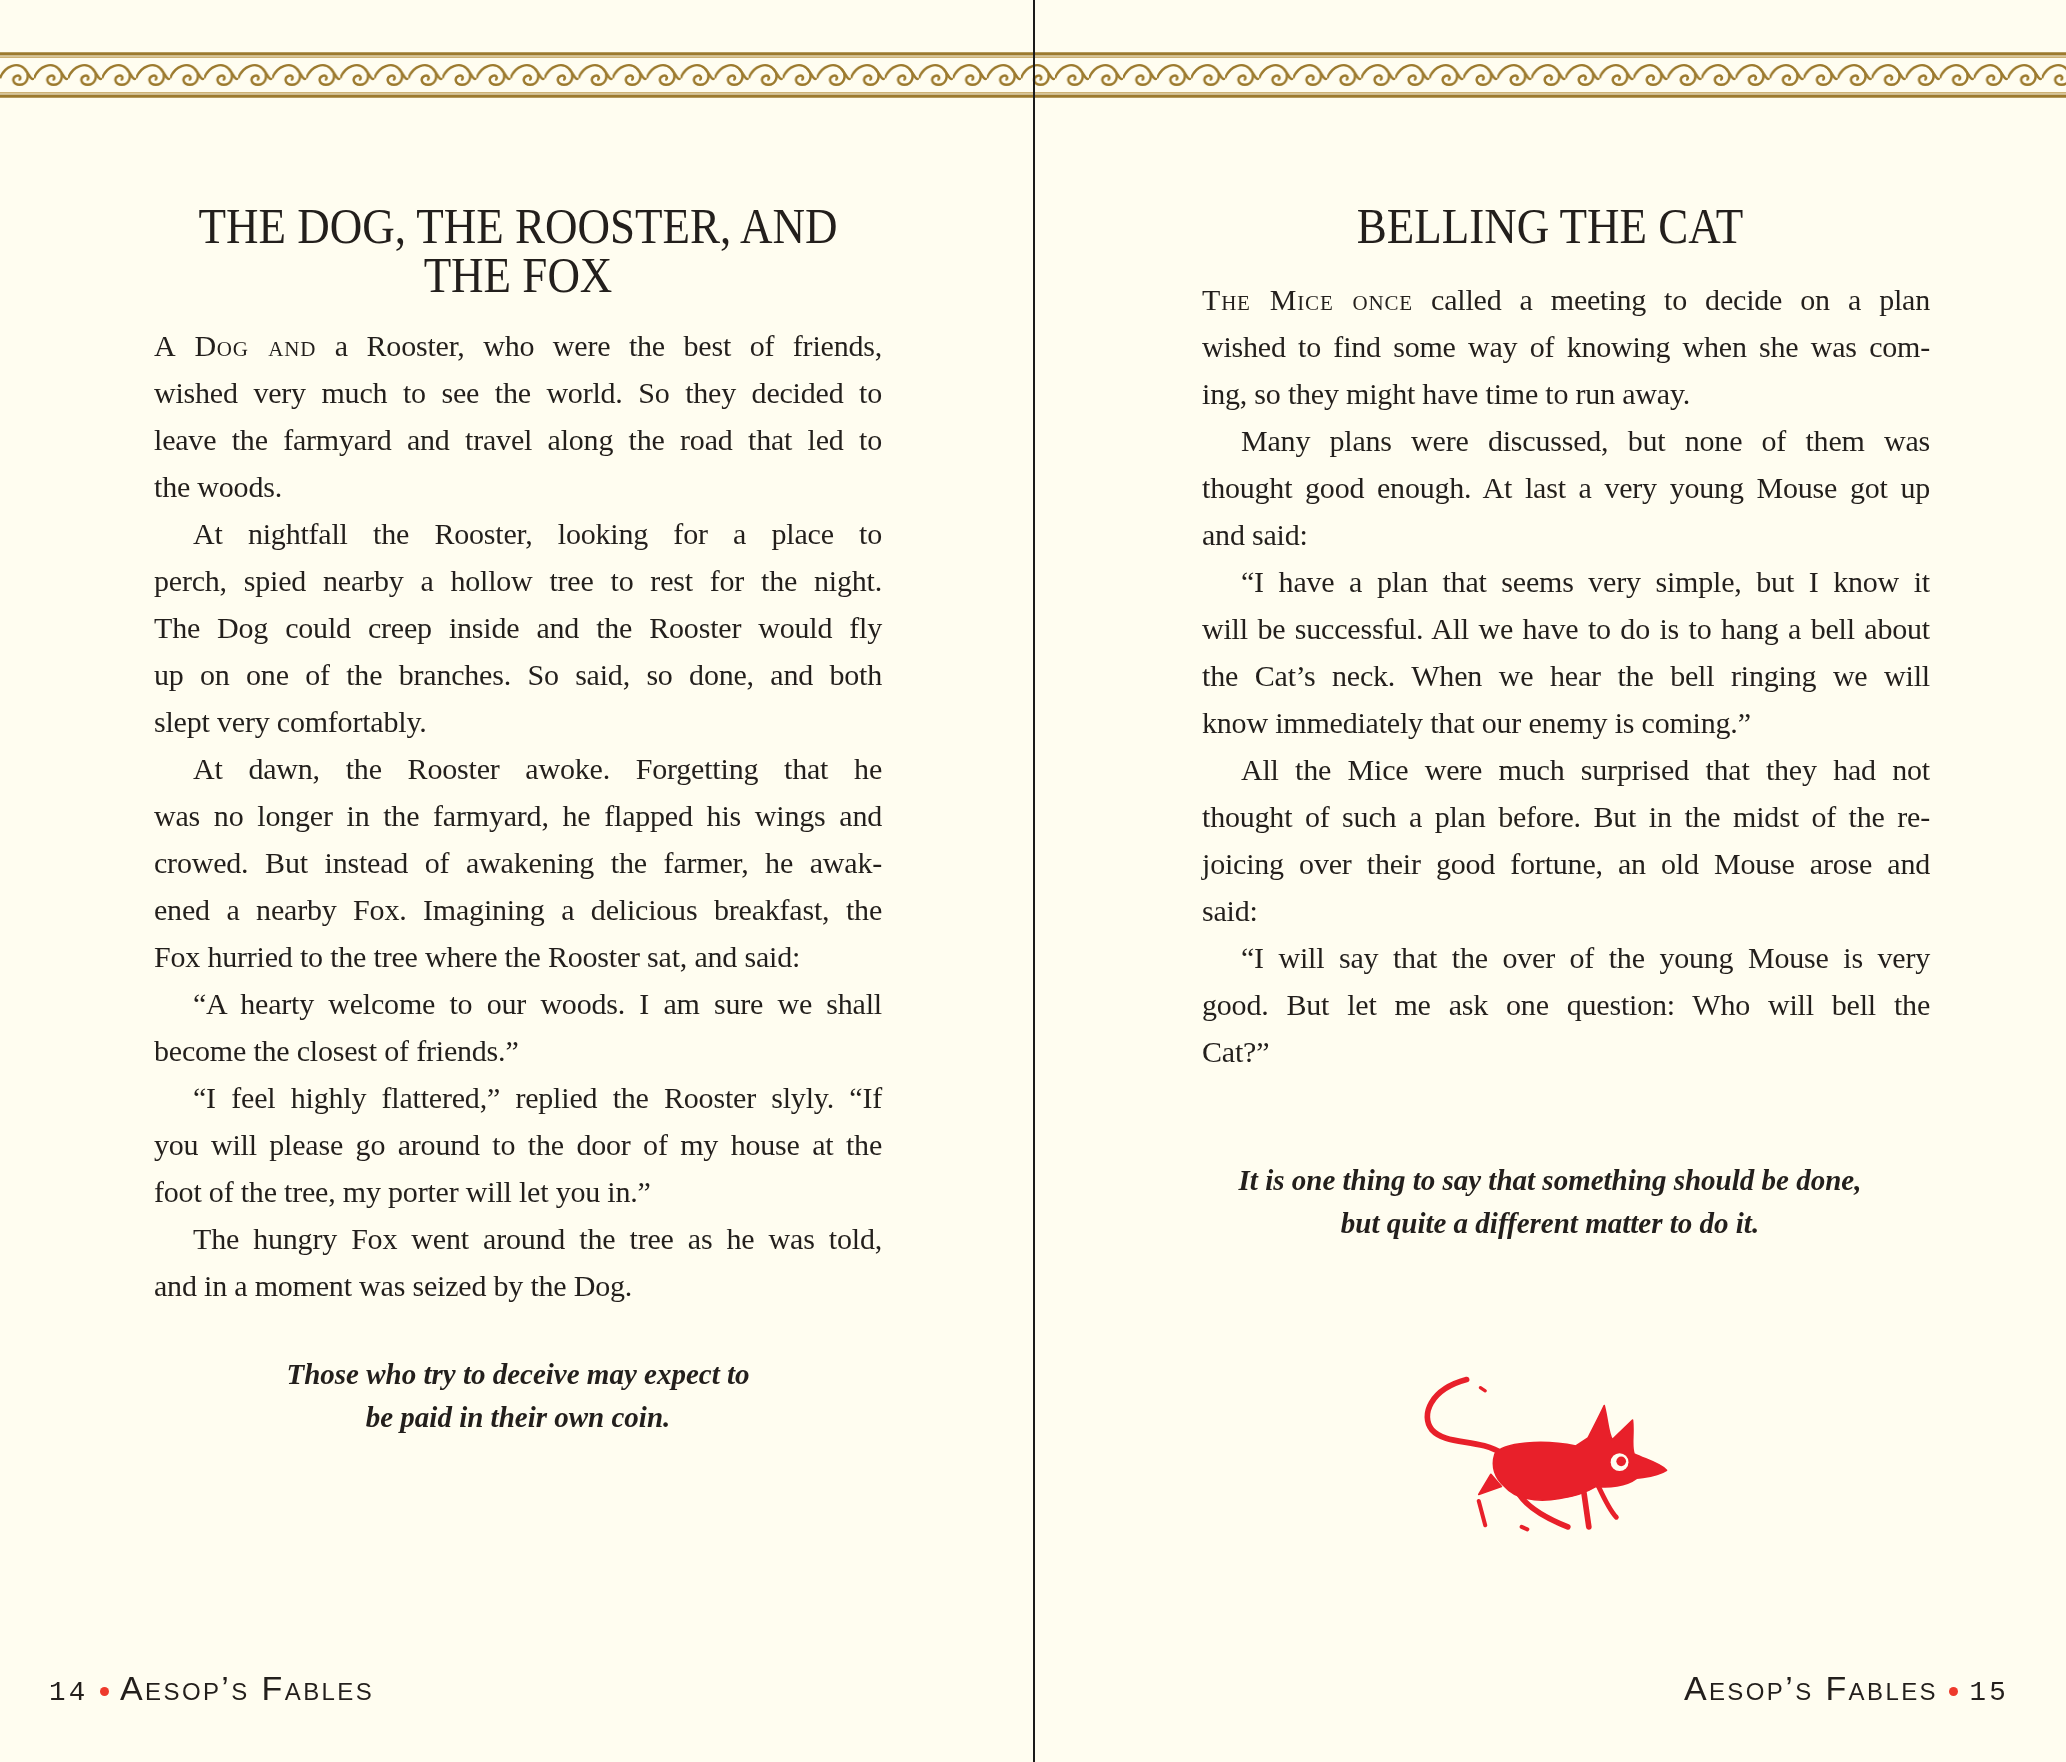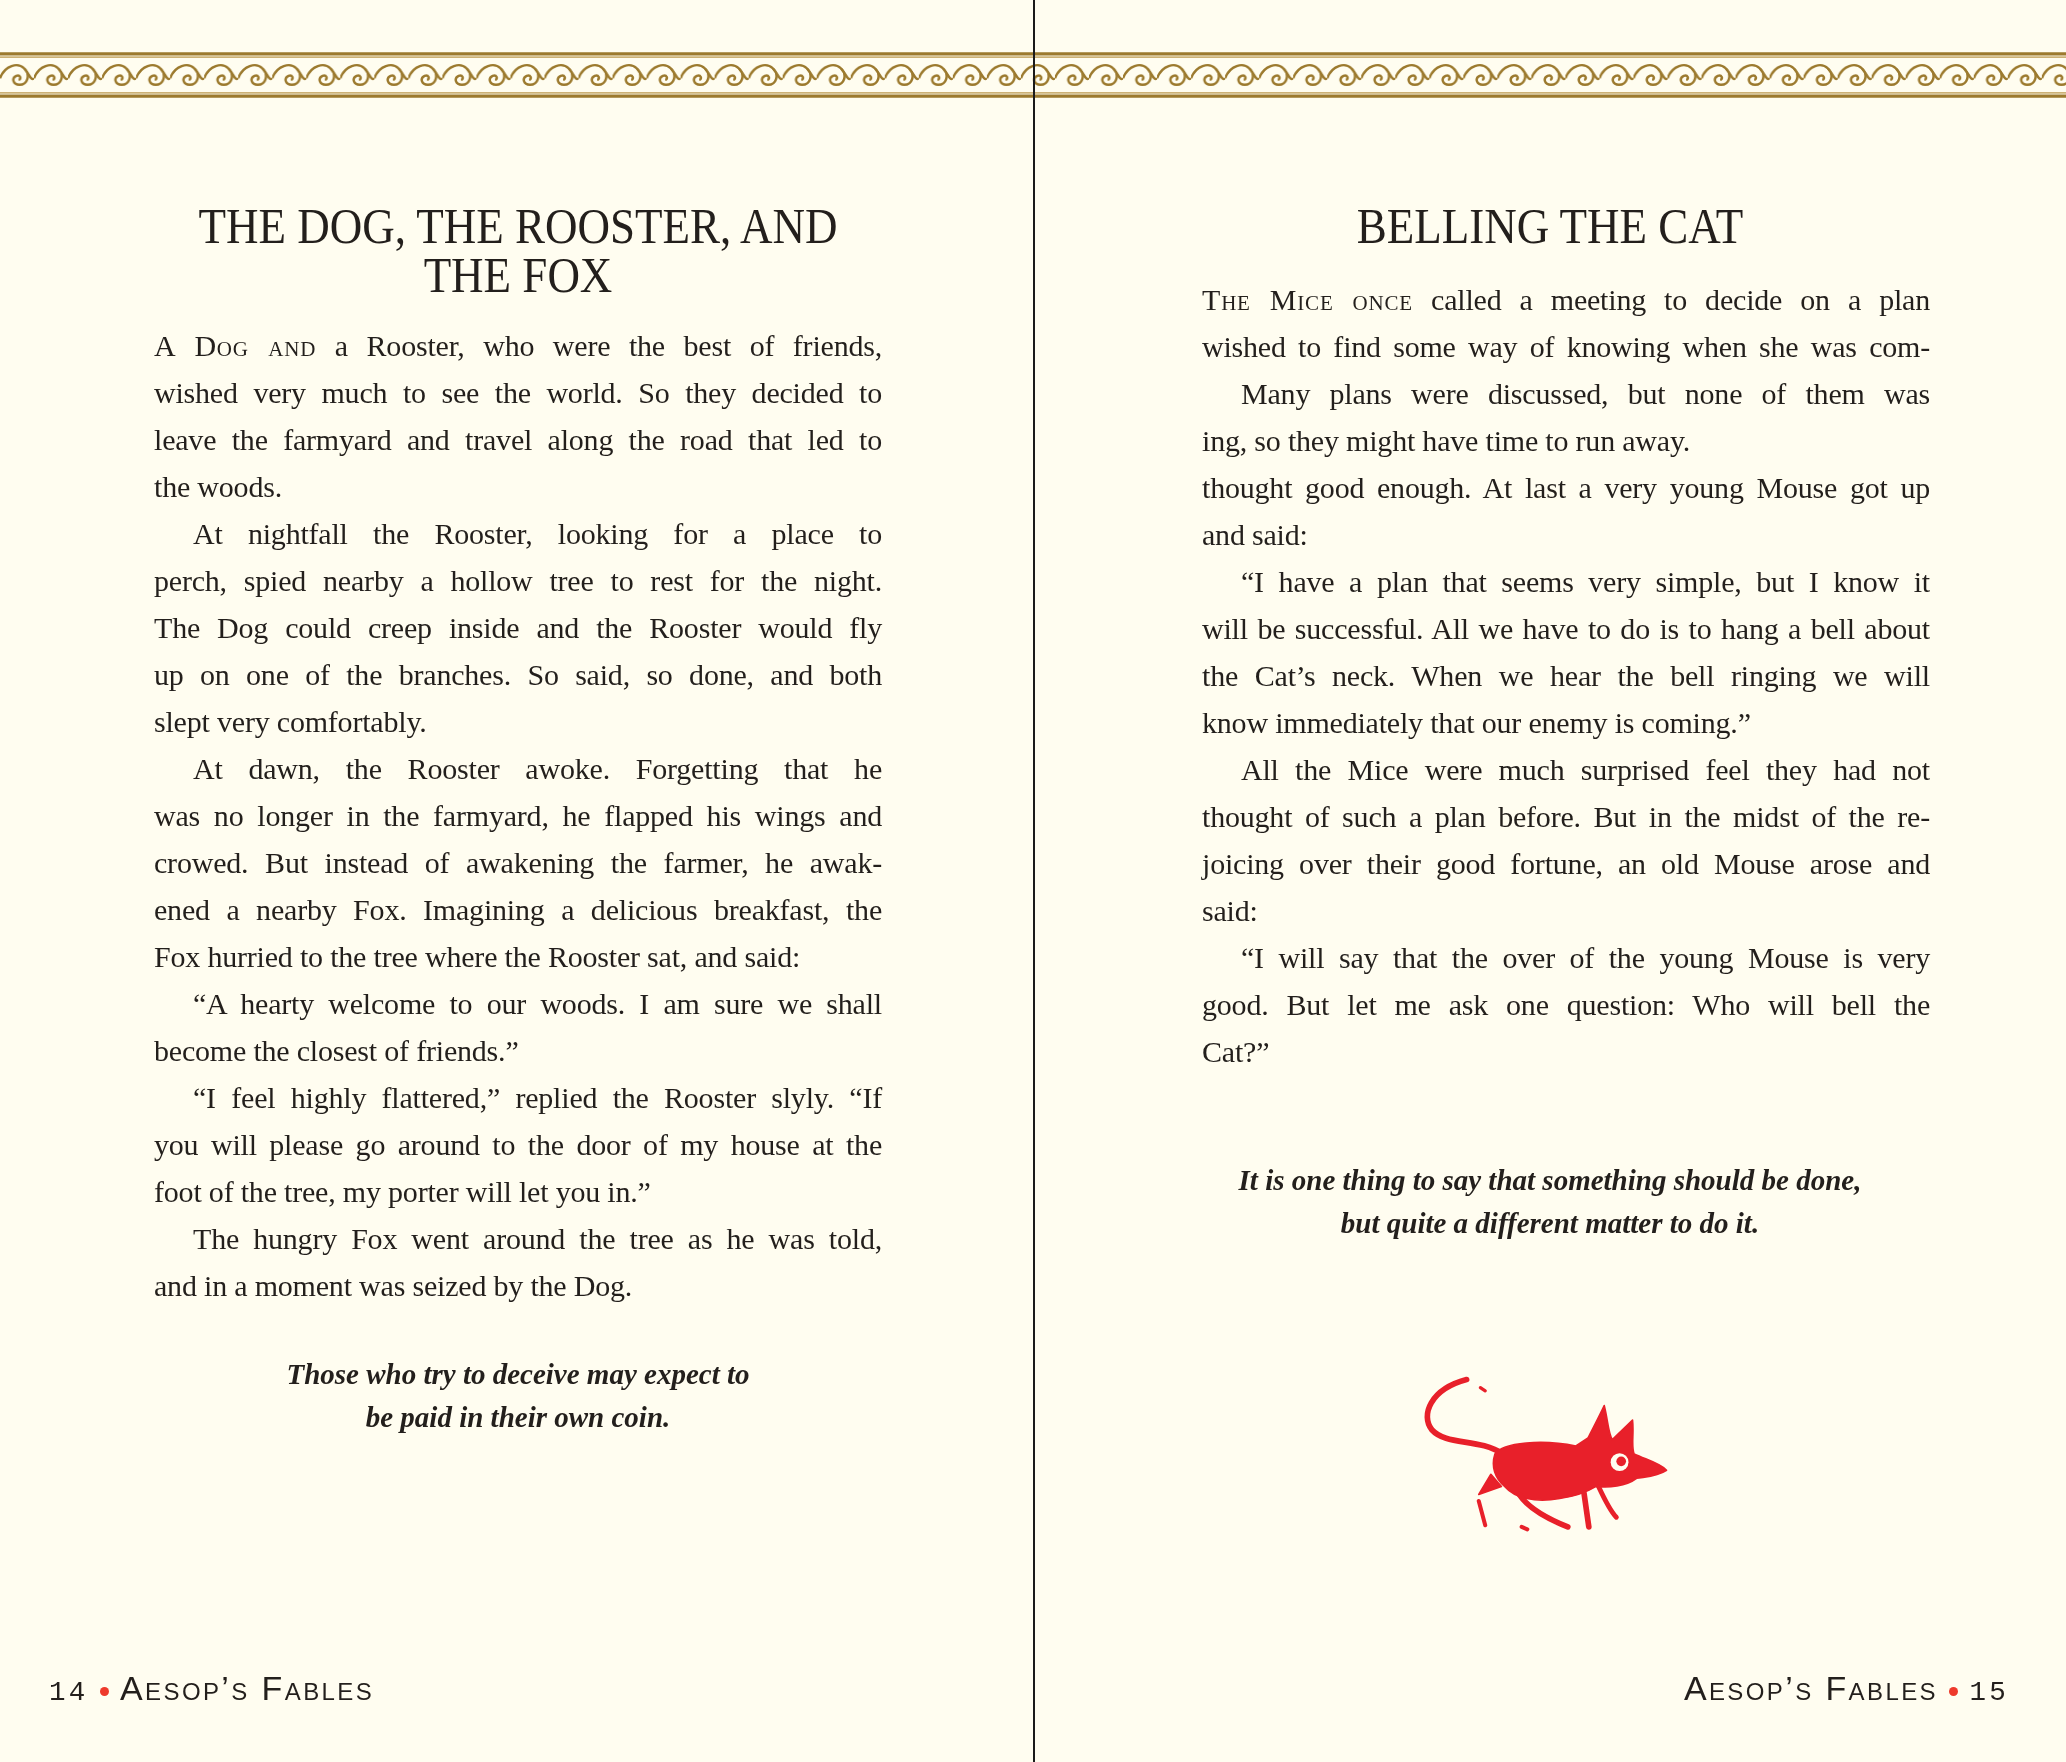--- a/index.html
+++ b/index.html
@@ -108,29 +108,29 @@
   </div>
 </div>
 
 <div class="page right">
   <h1 class="title" style="top:202px;">
     <span class="tl">BELLING THE CAT</span>
   </h1>
   <div class="body" id="right-body" style="top:276px;margin-left:16px;">
     <span class="line"><span class="sc">The Mice once</span><span> called a meeting to decide on a plan</span></span>
       <span class="line">wished to find some way of knowing when she was com-</span>
+      <span class="line last">ing, so they might have time to run away.</span>
       <span class="line indent">Many plans were discussed, but none of them was</span>
-      <span class="line last">ing, so they might have time to run away.</span>
       <span class="line">thought good enough. At last a very young Mouse got up</span>
       <span class="line last">and said:</span>
       <span class="line indent">“I have a plan that seems very simple, but I know it</span>
       <span class="line">will be successful. All we have to do is to hang a bell about</span>
       <span class="line">the Cat’s neck. When we hear the bell ringing we will</span>
       <span class="line last">know immediately that our enemy is coming.”</span>
-      <span class="line indent">All the Mice were much surprised feel they had not</span>
+      <span class="line indent">All the Mice were much surprised that they had not</span>
       <span class="line">thought of such a plan before. But in the midst of the re-</span>
       <span class="line">joicing over their good fortune, an old Mouse arose and</span>
       <span class="line last">said:</span>
       <span class="line indent">“I will say that the over of the young Mouse is very</span>
       <span class="line">good. But let me ask one question: Who will bell the</span>
       <span class="line last">Cat?”</span>
     </div>
   <div class="moral" style="top:1159px;">
     <span>It is one thing to say that something should be done,</span>
     <span>but quite a different matter to do it.</span>

